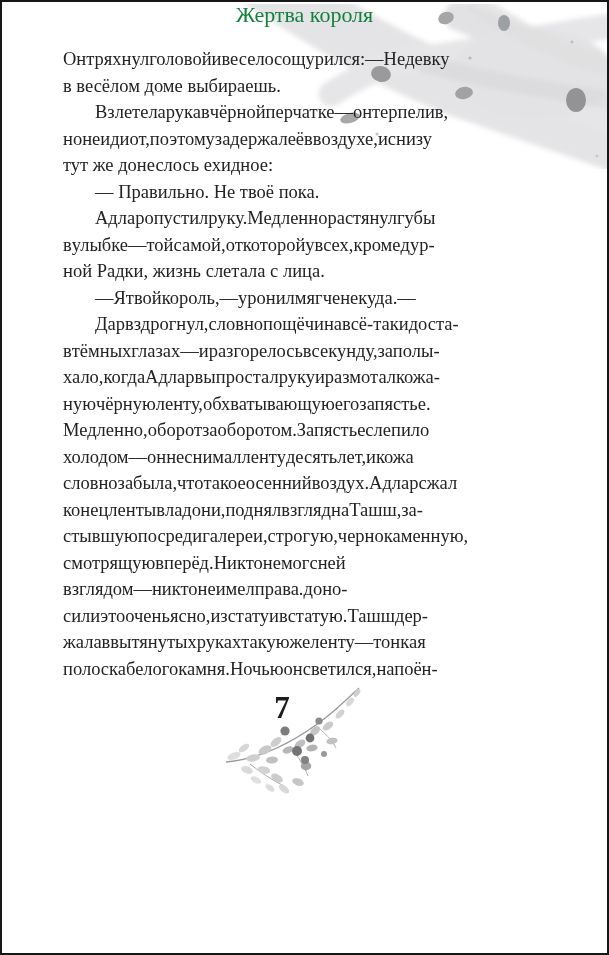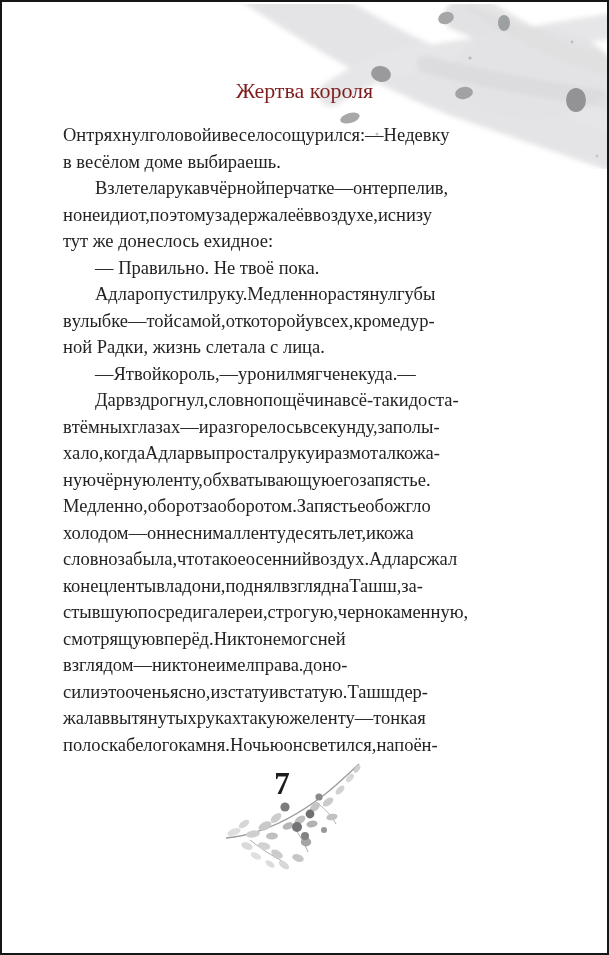--- a/index.html
+++ b/index.html
@@ -9,25 +9,24 @@
     box-sizing:border-box;
     background:#ffffff;
     border:2px solid #161616;
     overflow:hidden;
     font-family:"Liberation Serif","DejaVu Serif",serif;
     color:#232323;
   }
   .splash{position:absolute;top:2px;right:0;pointer-events:none;}
   .chapter-title{
     position:relative;
-    margin-top:76px;
     text-align:center;
     font-size:22px;
     line-height:26px;
-    color:#7f1d1d;
+    color:#15803d;
   }
   .body-text{
     position:relative;
     margin:18px 62px 0 61px;
     width:482px;
     font-size:18.5px;
   }
   .line{
     height:26.5px;
     line-height:26.5px;
@@ -207,21 +206,21 @@
           <span>обхватывающую</span>
           <span>его</span>
           <span>запястье.</span>
         </div>
         <div class="line justify">
           <span>Медленно,</span>
           <span>оборот</span>
           <span>за</span>
           <span>оборотом.</span>
           <span>Запястье</span>
-          <span>обожгло</span>
+          <span>слепило</span>
         </div>
         <div class="line justify">
           <span>холодом</span>
           <span>—</span>
           <span>он</span>
           <span>не</span>
           <span>снимал</span>
           <span>ленту</span>
           <span>десять</span>
           <span>лет,</span>

